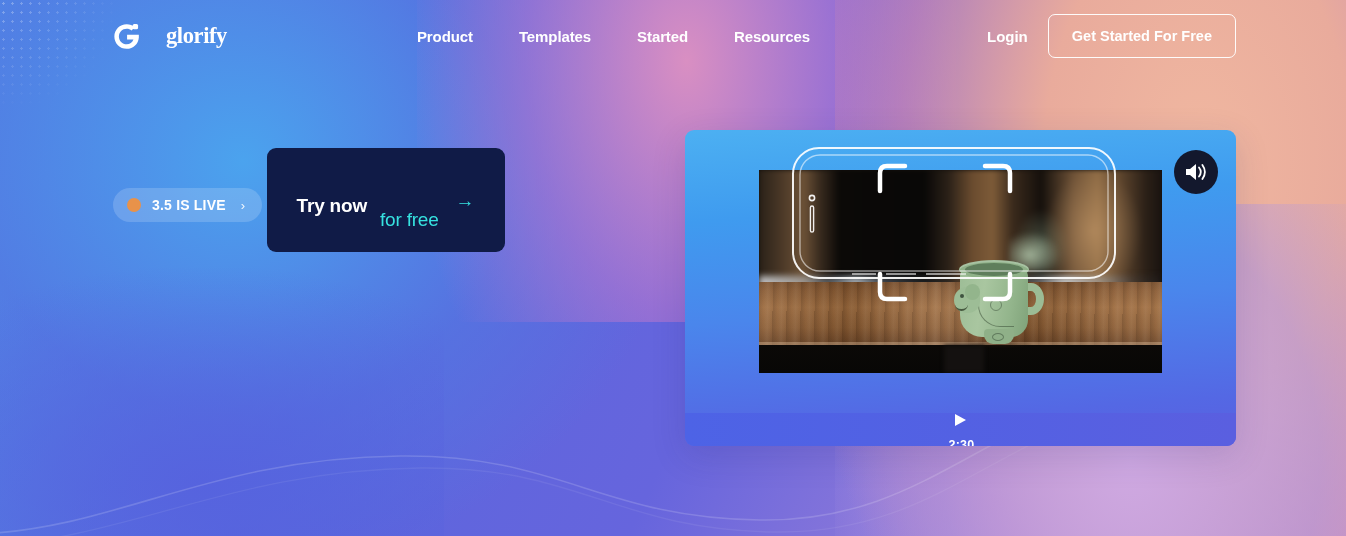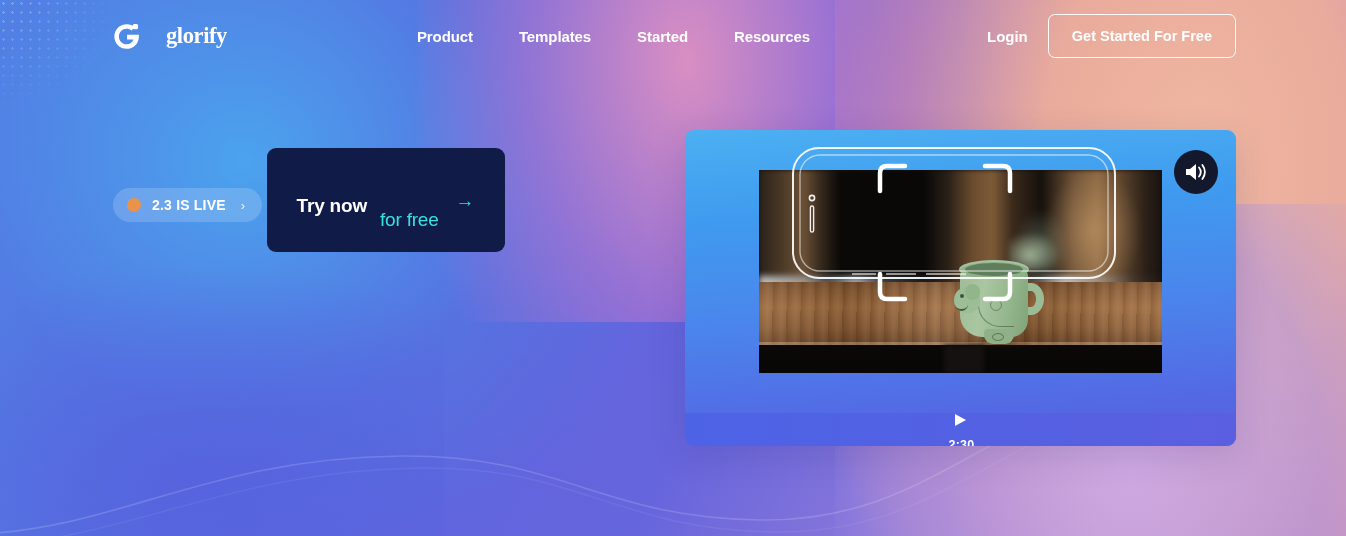--- a/index.html
+++ b/index.html
@@ -332,21 +332,21 @@
   <div class="header-right">
     <span class="login-link">Login</span>
     <button class="cta-outline">Get Started For Free</button>
   </div>
 </div>
 
 <div id="hero-left">
 
   <div class="badge">
     <span class="badge-dot"></span>
-    <span class="badge-text">2.3 IS LIVE</span>
+    <span class="badge-text">3.5 IS LIVE</span>
     <span class="badge-chevron">›</span>
   </div>
 
 
   <button class="try-btn">
     <span class="try-main">Try now</span>
     <span class="try-accent">for free</span>
     <span class="try-arrow">→</span>
   </button>
 </div>

